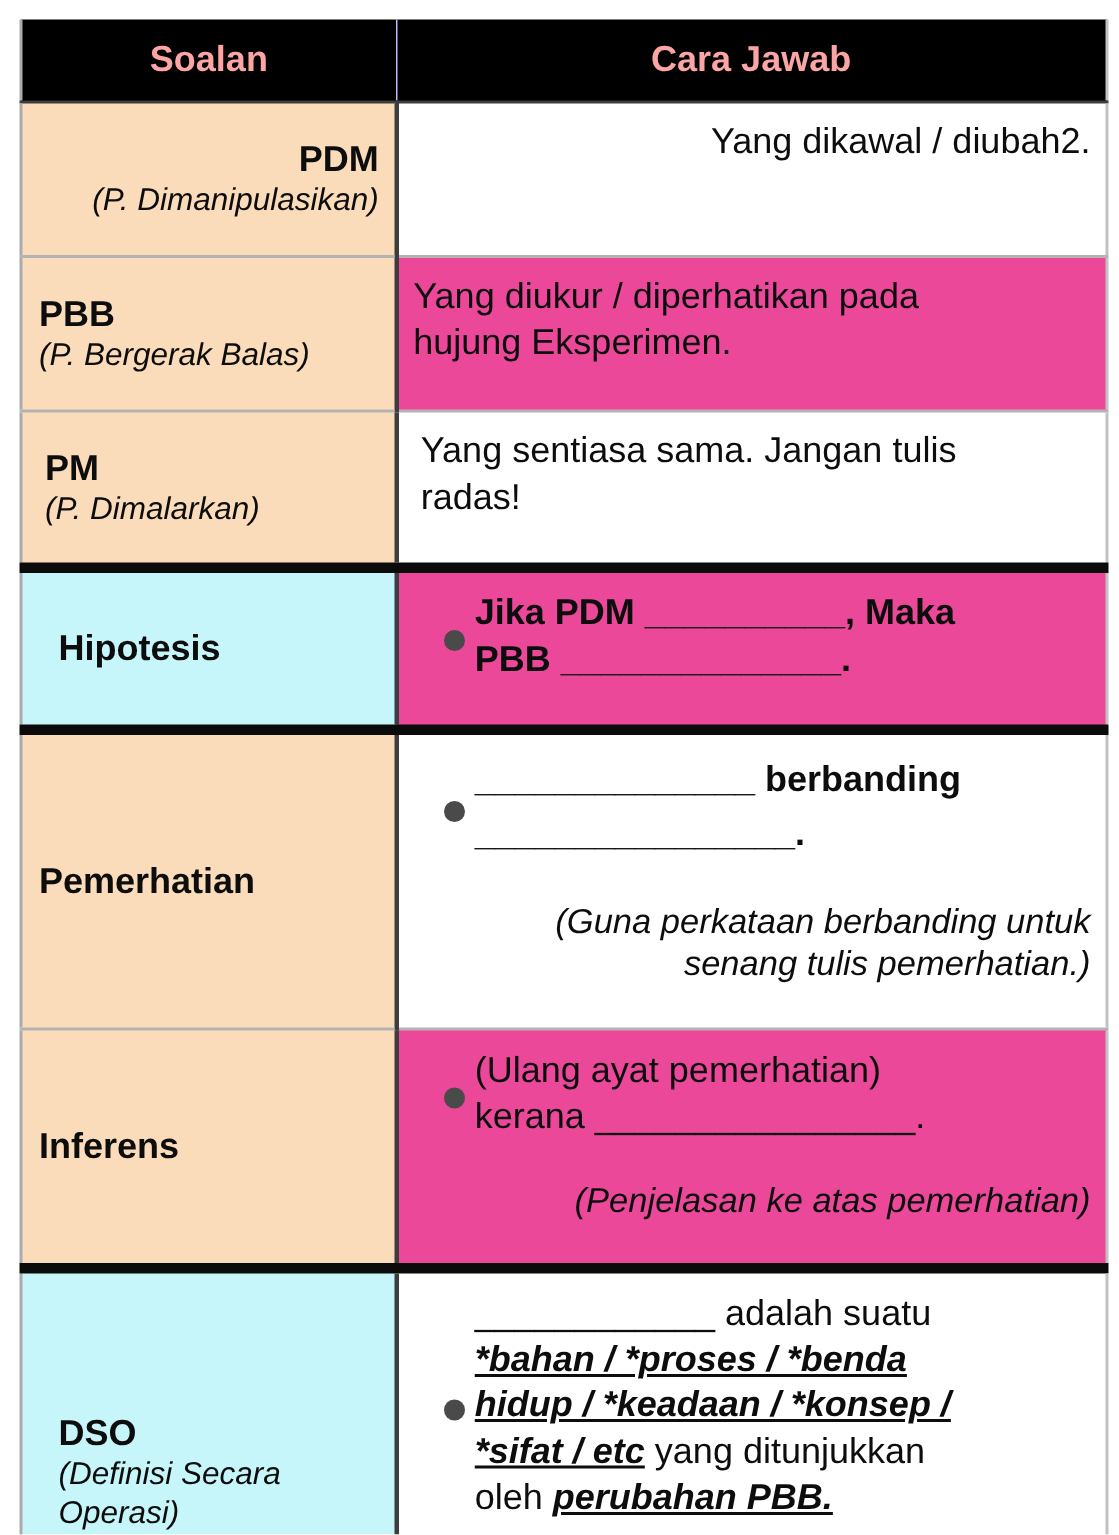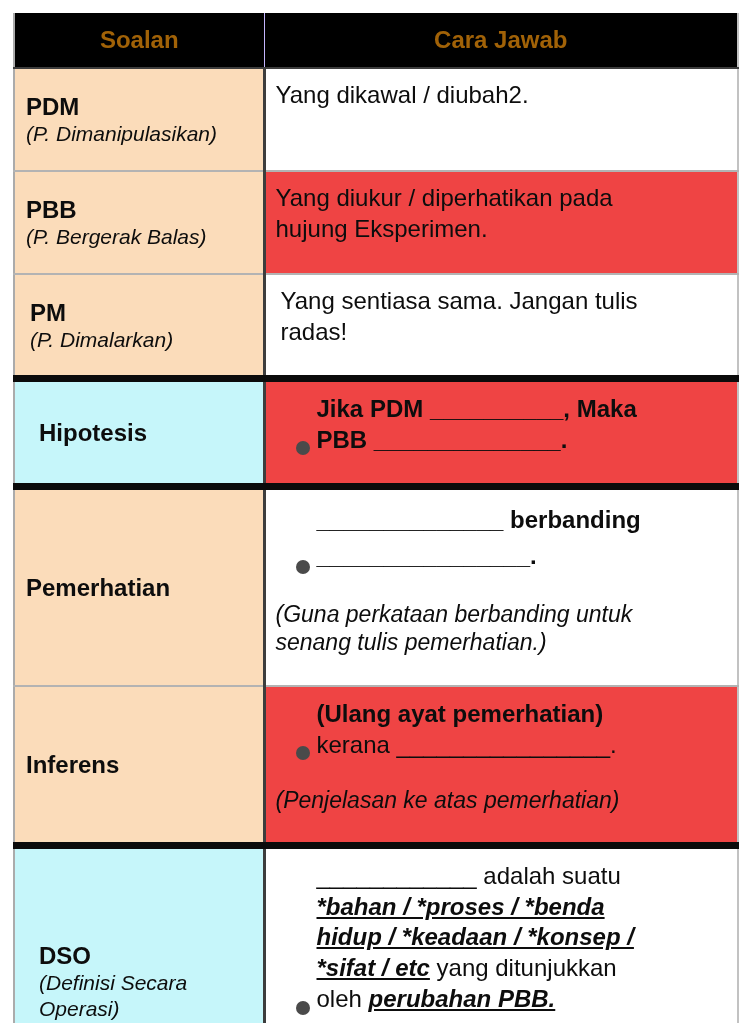--- a/index.html
+++ b/index.html
@@ -25,21 +25,21 @@
     table-layout: fixed;
     border-left: 2px solid #ababab;
     border-right: 2px solid #c2c2c2;
     border-bottom: 8px solid #0b0b0b;
   }
   col.c1 { width: 250px; }
   col.c2 { width: 474px; }
 
   th {
     background: #000000;
-    color: #a16207;
+    color: #fca5a5;
     font-weight: bold;
     font-size: 24px;
     height: 54px;
     text-align: center;
     vertical-align: middle;
     padding: 0;
   }
   td {
     padding: 8px 10px;
     vertical-align: top;
@@ -66,64 +66,65 @@
     line-height: 1.22;
   }
   .term-sub {
     font-style: italic;
     font-size: 21px;
     line-height: 1.22;
   }
 
   
   td.ans { background: #ffffff; }
-  td.ans.gray { background: #ef4444; }
+  td.ans.gray { background: #ec4899; }
 
   .ans-italic {
     font-size: 24px;
     line-height: 1.3;
     padding-top: 2px;
   }
 
   
   .bullet-item {
     display: flex;
-    align-items: flex-end;
+    align-items: center;
     margin-left: 20px;
     margin-top: 4px;
   }
   .bullet {
     flex: 0 0 auto;
     width: 14px;
     height: 14px;
     border-radius: 50%;
     background: #4a4a4a;
     margin-top: 5px;
     margin-right: 7px;
   }
   .bullet-text {
     flex: 1 1 auto;
     font-size: 24px;
     line-height: 1.28;
   }
   .bullet-text.bold { font-weight: bold; }
   .bullet-text.roomy { line-height: 1.5; }
 
-  .seg-bold { font-weight: bold; }
+  .seg-bold { font-weight: normal; }
   .seg-bi { font-weight: bold; font-style: italic; text-decoration: underline; }
 
   .note {
     font-style: italic;
     font-size: 23px;
     line-height: 1.22;
     margin-top: 26px;
-  }
-
-  
-  tr.r-pdm td { height: 85px; }
+    text-align: right;
+  }
+
+  
+  tr.r-pdm td { height: 85px; text-align: right; }
   tr.r-pbb td { height: 85px; margin-left: 43px; }
   tr.r-pm  td { height: 84px; padding-left: 15px; }
   tr.r-hip td { height: 85px; }
   tr.r-pem td { height: 179px; margin-left: 17px; }
   tr.r-inf td { height: 139px; }
   tr.r-dso td { height: 248px; }
 </style>
 </head>
 <body>
 

